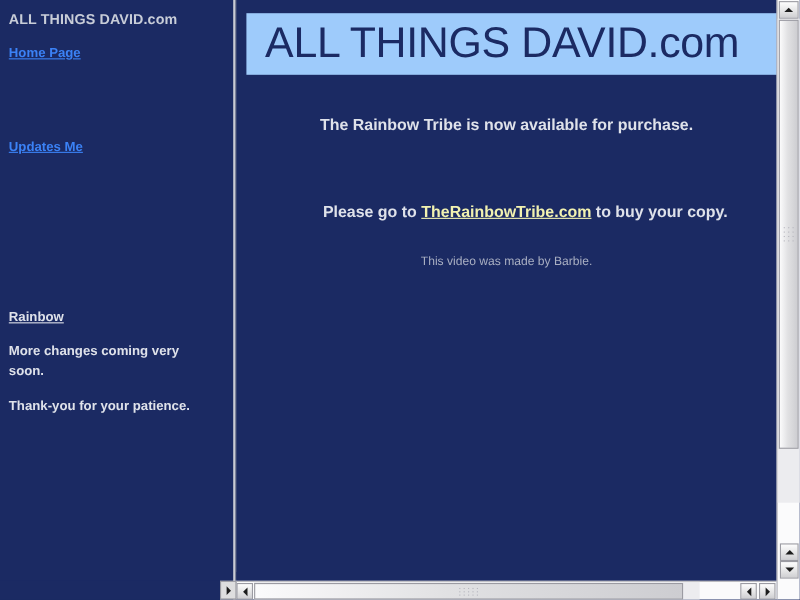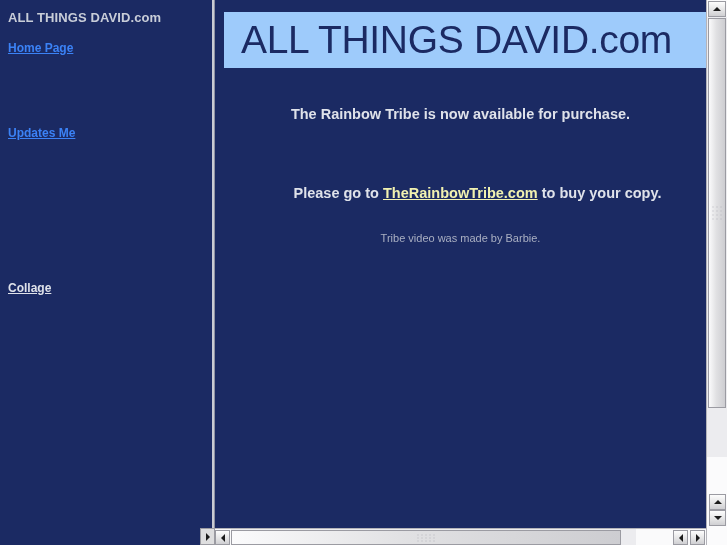--- a/index.html
+++ b/index.html
@@ -258,42 +258,44 @@
     <div>
       <span class="navlink">Home Page</span>
       <div class="nav-gap-sm"></div>
       <div class="nav-gap-md"></div>
       <div class="nav-gap-md"></div>
       <div class="nav-gap-md"></div>
       <span class="navlink">Updates Me</span>
     </div>
 
     <div id="updates-block">
-      <div id="updates-heading">Collage</div>
+      <div id="updates-heading">Rainbow</div>
+      <div class="update-para">More changes coming very soon.</div>
+      <div class="update-para">Thank-you for your patience.</div>
     </div>
   </div>
 
   <div id="divider"></div>
   <div id="divider2"></div>
 
   <div id="content">
 
     <div id="banner">
       <div id="banner-text">ALL THINGS DAVID.com</div>
     </div>
 
     <div class="promo-line" id="promo1">The Rainbow Tribe is now available for purchase.</div>
 
     <div class="promo-line" id="promo2">
       <div id="promo2-inner">
         <span>Please go to </span><a id="tribe-link" href="#">TheRainbowTribe.com</a><span> to buy your copy.</span>
       </div>
     </div>
 
-    <div id="video-credit">Tribe video was made by Barbie.</div>
+    <div id="video-credit">This video was made by Barbie.</div>
 
   </div>
 
   <div id="content-bottom-edge"></div>
   <div id="bottom-strip"></div>
 
   <div id="vscroll">
     <div id="vtrack-upper"></div>
 
     <div class="sb-btn" style="left:1px; top:1px; width:18px; height:16px;">

